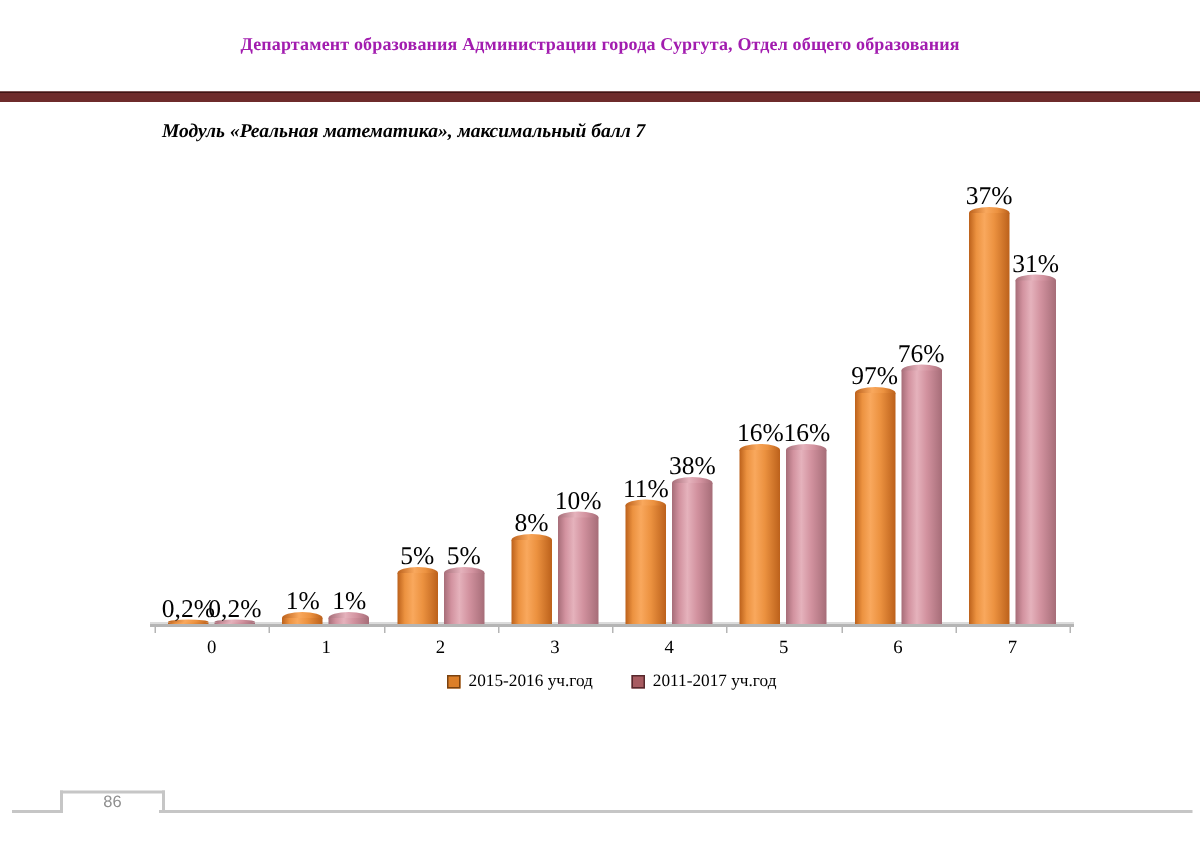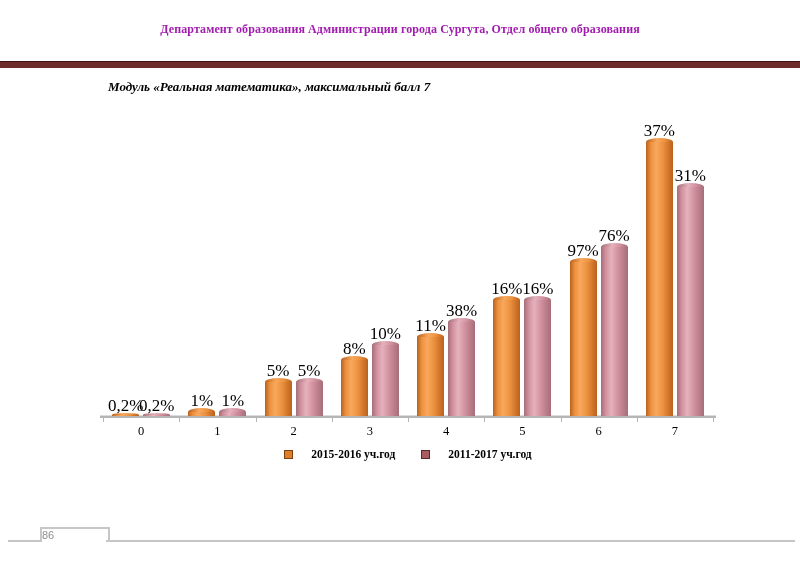--- a/index.html
+++ b/index.html
@@ -33,30 +33,30 @@
     font-size:17px;color:#000000;white-space:nowrap;
   }
   .xlab{
     position:absolute;top:316px;height:16px;text-align:center;
     font-size:12.5px;color:#000000;
   }
   .legend{
     position:absolute;left:0;top:338px;width:610px;height:16px;
     display:flex;justify-content:center;align-items:center;gap:26px;
   }
-  .legend-item{display:flex;align-items:center;gap:18px;font-size:11.5px;color:#000000;font-weight:bold;}
+  .legend-item{display:flex;align-items:center;gap:5px;font-size:11.5px;color:#000000;}
   .swatch{width:7px;height:7px;display:inline-block;}
   
   .footer-line{position:absolute;top:540px;height:2px;background:#c6c6c6;}
   .footer-line.left{left:8px;width:32px;}
   .footer-line.right{left:106px;width:689px;}
   .page-tab{
     position:absolute;left:40px;top:527px;width:66px;height:13px;
     border-left:2px solid #c6c6c6;border-top:2px solid #c6c6c6;border-right:2px solid #c6c6c6;
-    background:#ffffff;text-align:left;
+    background:#ffffff;text-align:center;
     font-family:"Liberation Sans","DejaVu Sans",sans-serif;
     font-size:11px;color:#8f8f8f;line-height:13px;
   }
 </style>
 </head>
 <body>
 
 <div class="page">
 
   <div class="hdr-line l1">Департамент образования Администрации города Сургута, Отдел общего образования</div>

